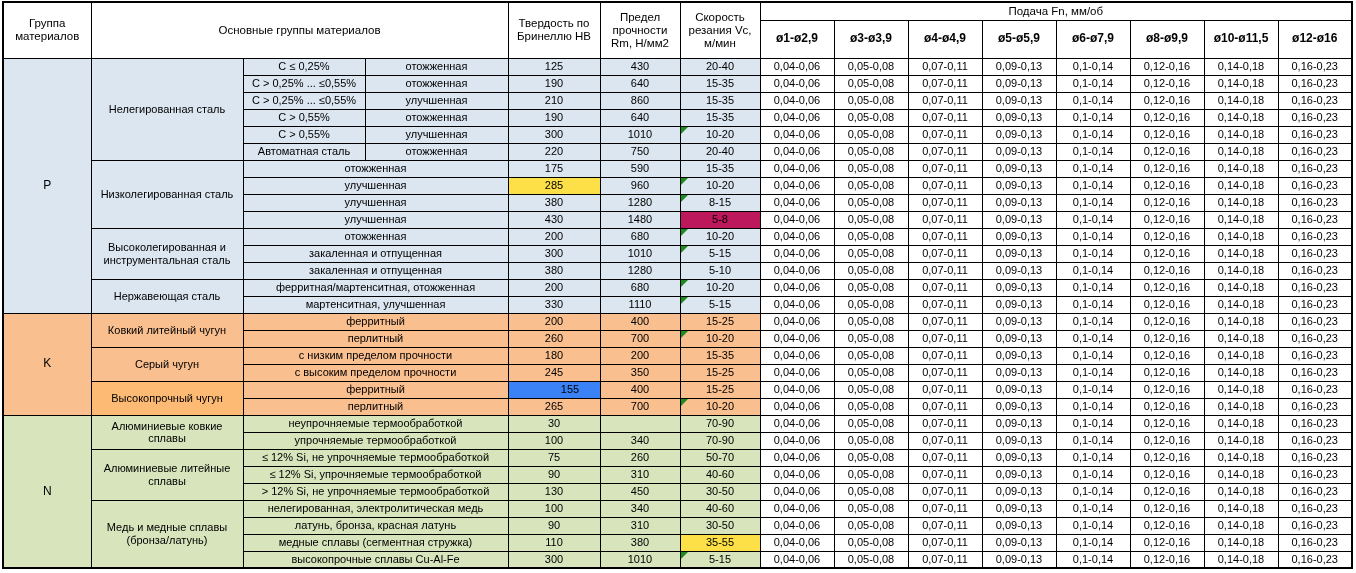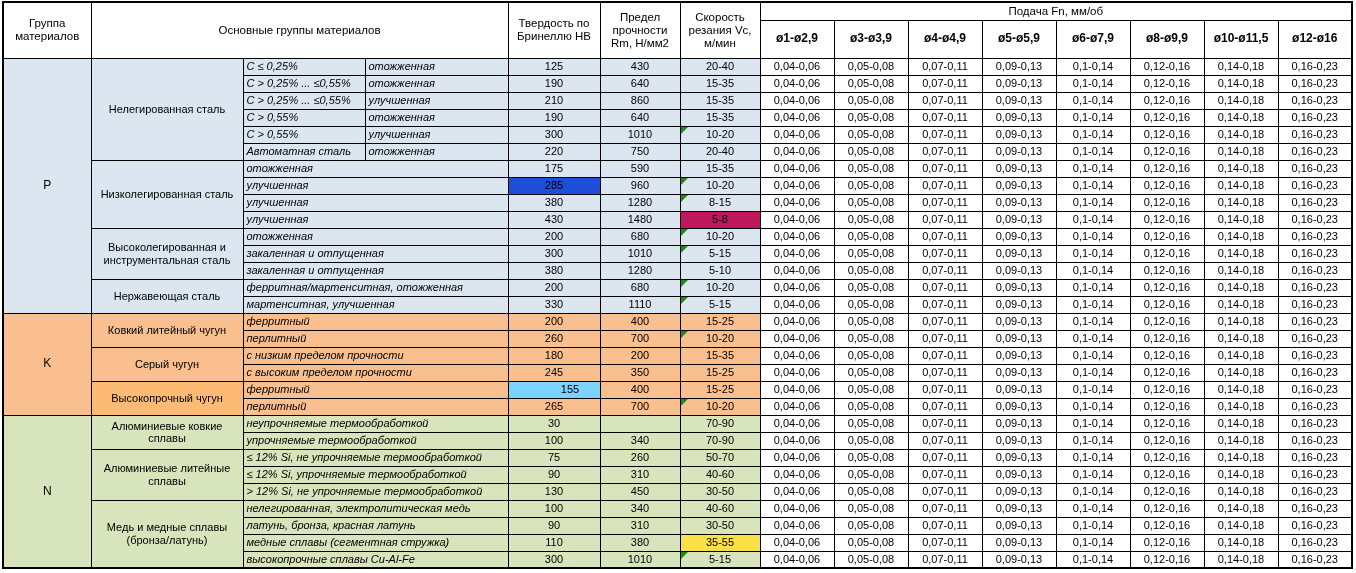--- a/index.html
+++ b/index.html
@@ -7,21 +7,21 @@
   table{border-collapse:collapse;table-layout:fixed;position:absolute;left:2px;top:1px;border:2px solid #000;}
   th,td{border:1px solid #000;overflow:hidden;padding:0;line-height:1.12;}
   thead th{font-weight:normal;font-size:11.5px;text-align:center;vertical-align:middle;background:#fff;padding:1px 2px;}
   thead th.dia{font-weight:bold;font-size:12px;}
   thead tr.r1{height:18px;}
   thead tr.r2{height:38px;}
   tbody tr{height:17px;}
   td{font-size:11px;vertical-align:middle;}
   td.group{font-size:12px;text-align:center;}
   td.subgroup{text-align:center;font-size:11px;padding:0 2px;}
-  td.spec,td.state{text-align:left;padding:0 3px;white-space:nowrap;font-style:italic;}
+  td.spec,td.state{text-align:center;padding:0 3px;white-space:nowrap;}
   td.num{text-align:center;}
   td.vc{text-align:center;position:relative;}
   td.feed{text-align:center;background:#fff;}
   .tri{position:absolute;top:0;left:0;width:0;height:0;border-top:7px solid #1f8a1f;border-right:7px solid transparent;}
 </style>
 </head>
 <body>
 
 <table>
   <colgroup>
@@ -164,21 +164,21 @@
         <td class="num feed">0,05-0,08</td>
         <td class="num feed">0,07-0,11</td>
         <td class="num feed">0,09-0,13</td>
         <td class="num feed">0,1-0,14</td>
         <td class="num feed">0,12-0,16</td>
         <td class="num feed">0,14-0,18</td>
         <td class="num feed">0,16-0,23</td>
       </tr>
       <tr>
         <td class="spec" colspan="2" style="background: rgb(220, 230, 241);">улучшенная</td>
-        <td class="num" style="background: #1d4ed8; margin-left: 20px;">285</td>
+        <td class="num" style="background: #fde047; margin-left: 20px;">285</td>
         <td class="num" style="background: rgb(220, 230, 241);">960</td>
         <td class="num vc" style="background: rgb(220, 230, 241);"><span class="tri"></span><span>10-20</span></td>
         <td class="num feed">0,04-0,06</td>
         <td class="num feed">0,05-0,08</td>
         <td class="num feed">0,07-0,11</td>
         <td class="num feed">0,09-0,13</td>
         <td class="num feed">0,1-0,14</td>
         <td class="num feed">0,12-0,16</td>
         <td class="num feed">0,14-0,18</td>
         <td class="num feed">0,16-0,23</td>
@@ -338,21 +338,21 @@
         <td class="num feed">0,07-0,11</td>
         <td class="num feed">0,09-0,13</td>
         <td class="num feed">0,1-0,14</td>
         <td class="num feed">0,12-0,16</td>
         <td class="num feed">0,14-0,18</td>
         <td class="num feed">0,16-0,23</td>
       </tr>
       <tr>
         <td class="subgroup" rowspan="2" style="background: #fdba74;">Высокопрочный чугун</td>
         <td class="spec" colspan="2" style="background: rgb(250, 191, 143);">ферритный</td>
-        <td class="num" style="background: #7dd3fc; padding-left: 32px;">155</td>
+        <td class="num" style="background: #3b82f6; padding-left: 32px;">155</td>
         <td class="num" style="background: rgb(250, 191, 143);">400</td>
         <td class="num vc" style="background: rgb(250, 191, 143);"><span>15-25</span></td>
         <td class="num feed">0,04-0,06</td>
         <td class="num feed">0,05-0,08</td>
         <td class="num feed">0,07-0,11</td>
         <td class="num feed">0,09-0,13</td>
         <td class="num feed">0,1-0,14</td>
         <td class="num feed">0,12-0,16</td>
         <td class="num feed">0,14-0,18</td>
         <td class="num feed">0,16-0,23</td>

